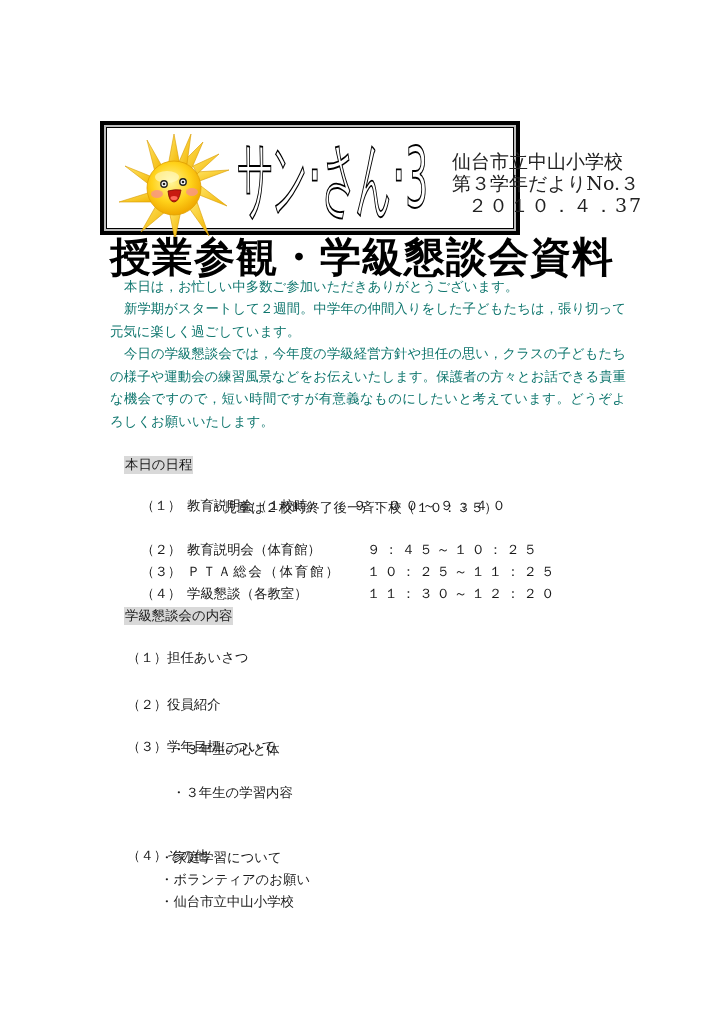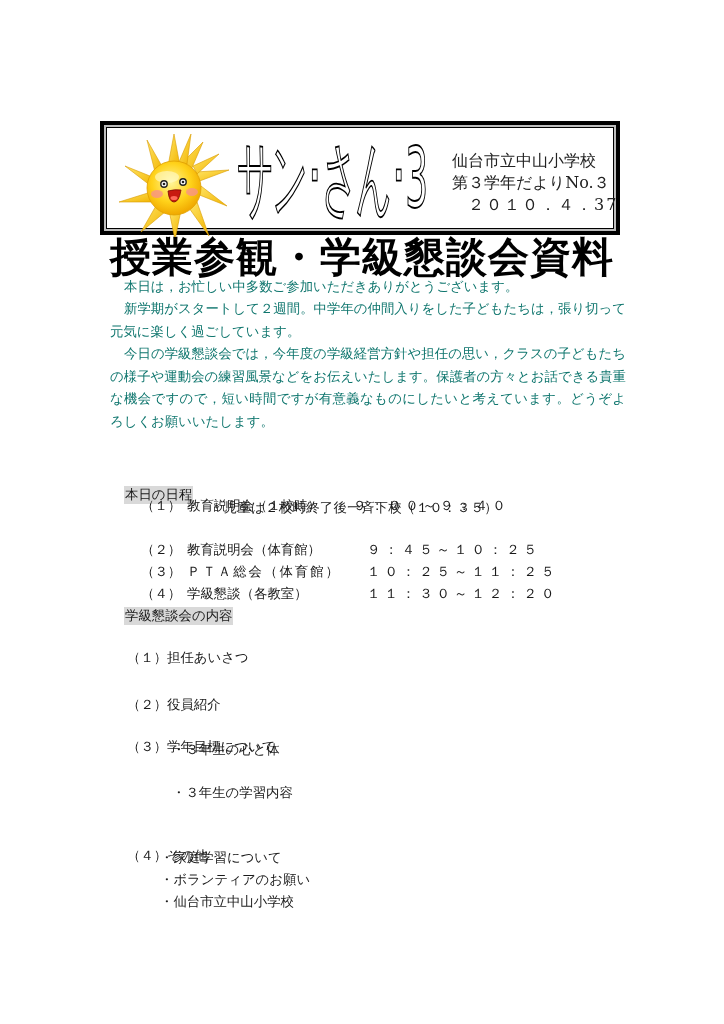--- a/index.html
+++ b/index.html
@@ -15,21 +15,21 @@
       font-family: "DejaVu Serif", "Liberation Serif", serif;
       color: #1a1a1a;
     }
     .page { position: absolute; left: 0; top: 0; width: 724px; height: 1024px; }
 
     
     .header-box {
       position: absolute;
       left: 100px;
       top: 121px;
-      width: 520px;
+      width: 420px;
       height: 114px;
       box-sizing: border-box;
       border: 4px solid #000;
       background: #bdbdbd;
       padding: 2px;
     }
     .header-inner {
       width: 100%;
       height: 100%;
       box-sizing: border-box;
@@ -57,21 +57,21 @@
       letter-spacing: -4px;
       transform: scaleX(0.62) scaleY(1.45);
       transform-origin: left top;
       white-space: nowrap;
       line-height: 80px;
     }
     .school-info {
       position: absolute;
       left: 345px;
       top: 22px;
-      font-size: 16px;
+      font-size: 19px;
       line-height: 22px;
       color: #222;
       white-space: nowrap;
     }
     .school-info .date { padding-left: 16px; letter-spacing: 2px; }
 
     
     .main-title {
       position: absolute;
       left: 0;
@@ -103,21 +103,21 @@
 
     .section-label {
       position: absolute;
       left: 124px;
       font-size: 13.4px;
       line-height: 18px;
       background: #d9d9d9;
       padding: 0 1px;
       color: #1a1a1a;
     }
-    .sec1 { top: 456px; margin-top: 30px; }
+    .sec1 { top: 456px; }
     .sec2 { top: 607px; }
 
     .line {
       position: absolute;
       font-size: 13.4px;
       line-height: 20px;
       white-space: pre;
       color: #1a1a1a;
     }
     .sched .num { display: inline-block; width: 46px; }

